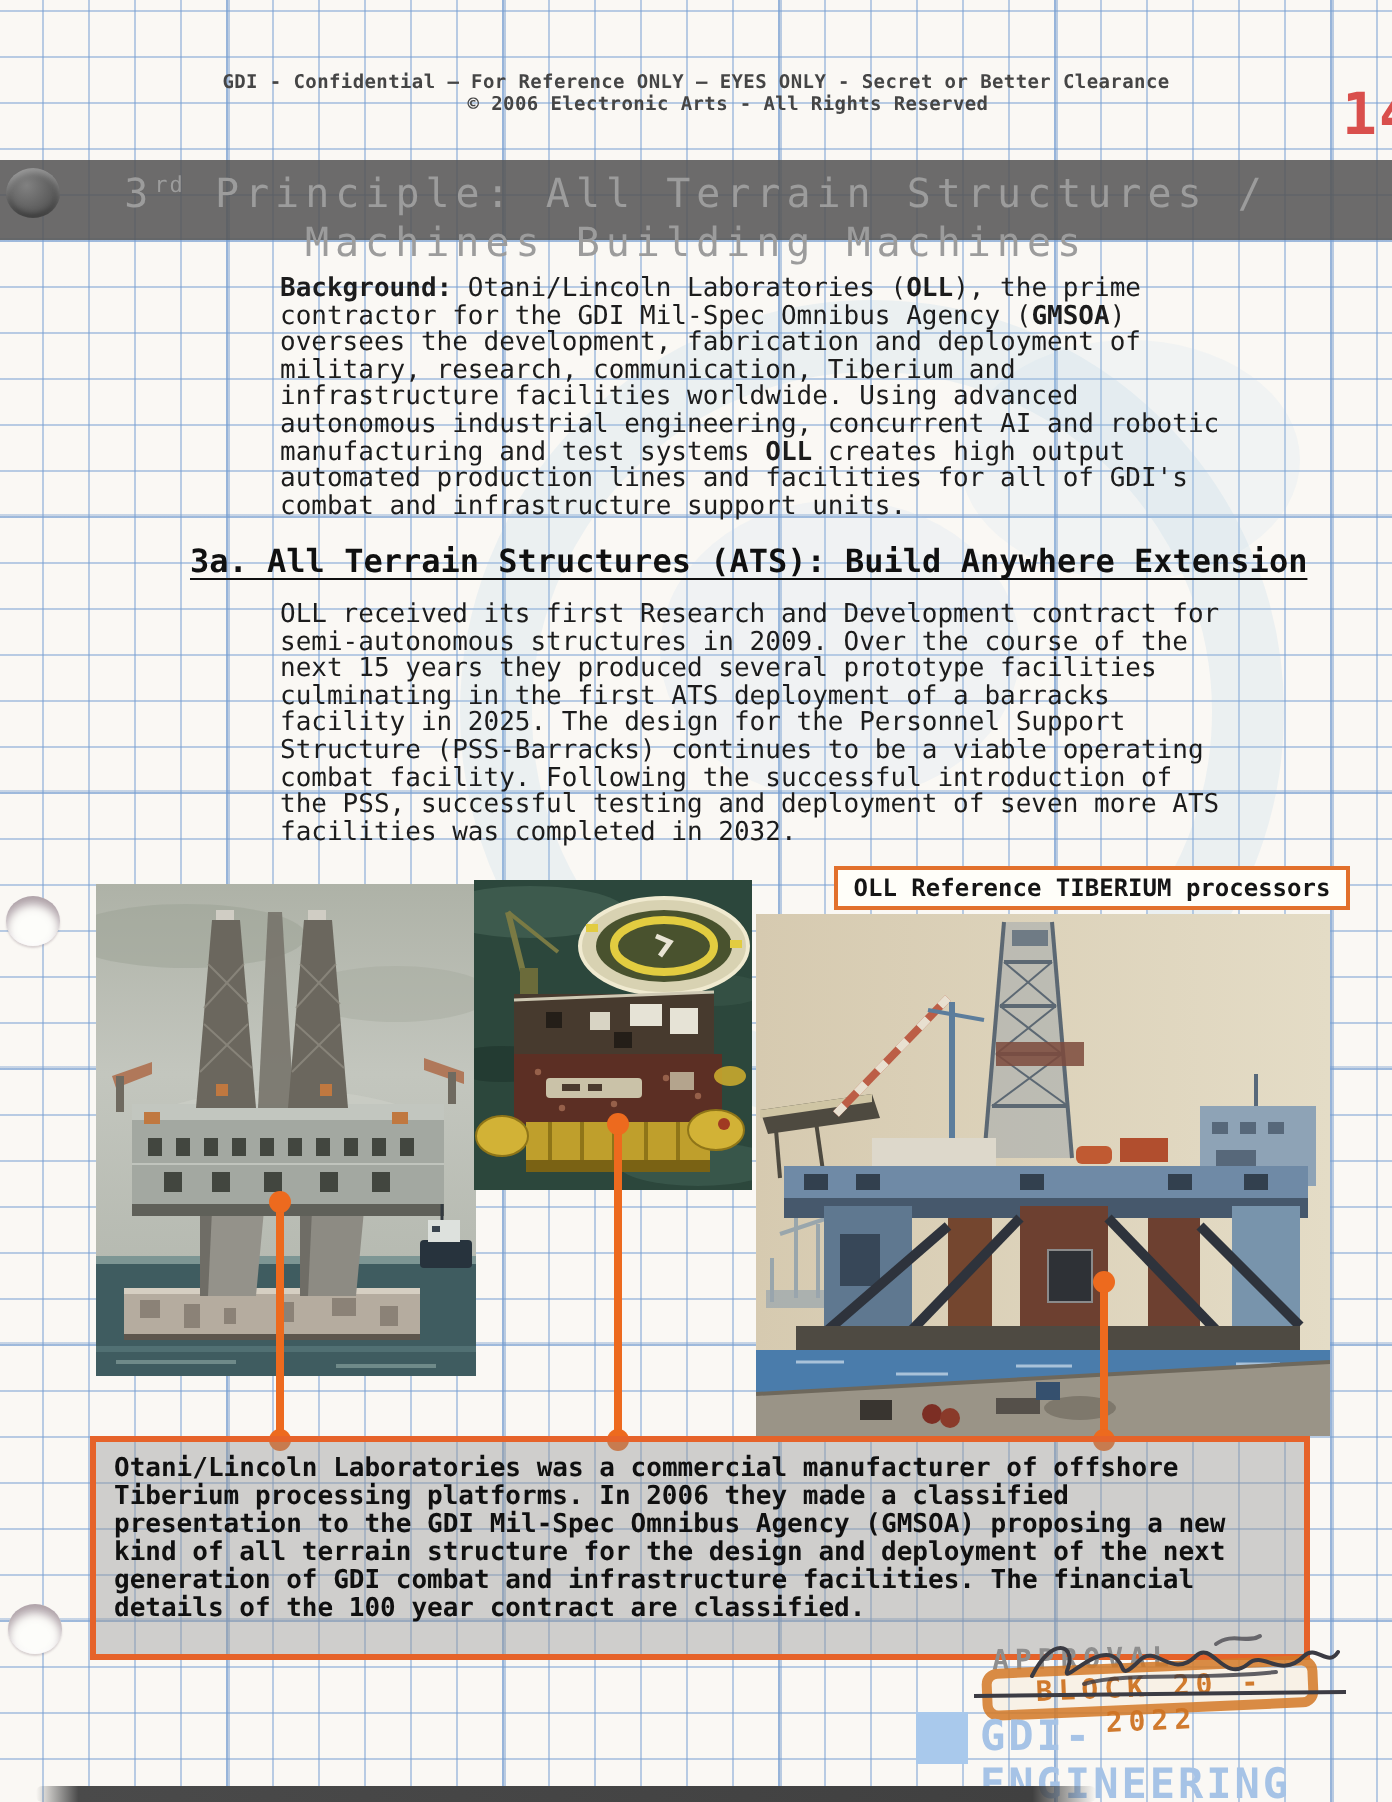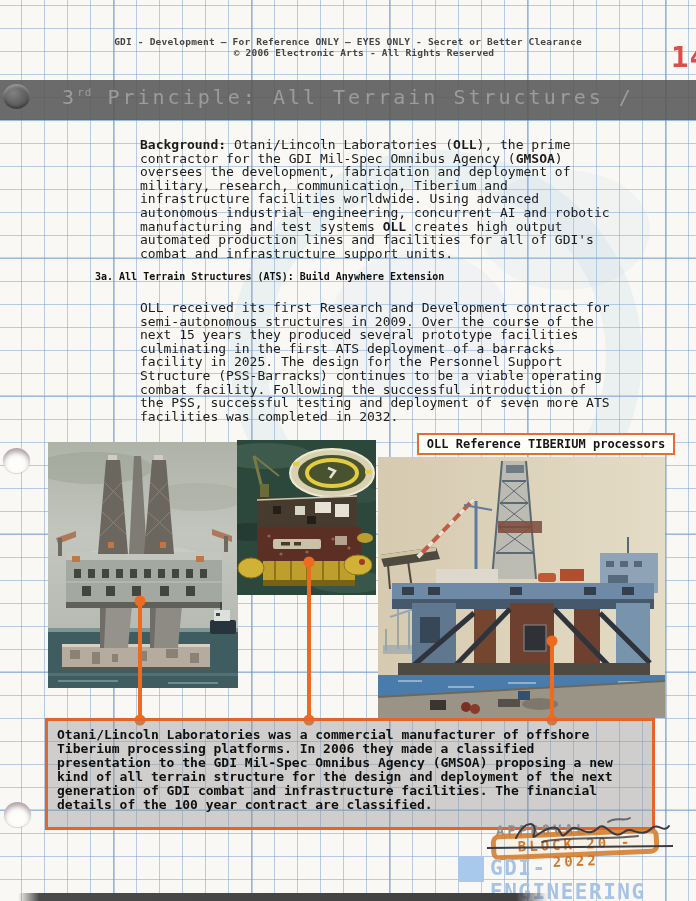--- a/index.html
+++ b/index.html
@@ -31,22 +31,22 @@
   .hole{position:absolute;width:27px;height:25px;border-radius:50%;}
   .hole-dark{left:3px;top:84px;background:radial-gradient(circle at 38% 35%, #818181, #585858 65%);
     box-shadow:inset 0 2px 3px rgba(255,255,255,.35), inset 0 -2px 3px rgba(0,0,0,.35);}
   .hole-light{background:#fdfdfa;
     box-shadow:inset 0 4px 5px rgba(95,70,85,.5), inset 0 -1px 2px rgba(255,255,255,.9), 0 1px 1px rgba(120,100,110,.25);}
   .hole2{left:3px;top:448px;} .hole3{left:4px;top:802px;}
 
   .btxt{position:absolute;white-space:pre-wrap;font-size:13px;line-height:13.6px;color:#1c1c1c;}
   .para1{left:140px;top:138px;width:520px;}
   .para2{left:140px;top:301px;width:520px;}
-  .sechead{position:absolute;left:95px;top:271px;font-size:10px;font-weight:bold;color:#101010;
-    text-underline-offset:3px;}
+  .sechead{position:absolute;left:95px;top:271px;font-size:16px;font-weight:bold;color:#101010;
+    text-decoration:underline;text-underline-offset:3px;}
 
   .photolabel{position:absolute;left:417px;top:433px;width:258px;height:22px;box-sizing:border-box;
     background:#fffef9;border:2px solid #e2702c;text-align:center;font-size:12px;font-weight:bold;
     color:#151515;line-height:18px;}
 
   .photo{position:absolute;display:block;}
   .photo1{left:48px;top:442px;}
   .photo2{left:237px;top:440px;}
   .photo3{left:378px;top:457px;}
 
@@ -73,26 +73,27 @@
 </style>
 </head>
 <body>
 
 <div class="page">
 
   <div class="wm wm1"></div>
   <div class="wm wm2"></div>
   <div class="wm wm3"></div>
 
-  <div class="hdr hdr1">GDI - Development – For Reference ONLY – EYES ONLY - Secret or Better Clearance</div>
+  <div class="hdr hdr1">GDI - Confidential – For Reference ONLY – EYES ONLY - Secret or Better Clearance</div>
   <div class="hdr hdr2">© 2006 Electronic Arts - All Rights Reserved</div>
   <div class="pagenum">14</div>
 
   <div class="titlebar">
     <div><span>3</span><sup>rd</sup><span> Principle: All Terrain Structures /</span></div>
+    <div>Machines Building Machines</div>
   </div>
 
   <div class="hole hole-dark"></div>
   <div class="hole hole-light hole2"></div>
   <div class="hole hole-light hole3"></div>
 
   <div class="btxt para1"><b>Background:</b> Otani/Lincoln Laboratories (<b>OLL</b>), the prime
 contractor for the GDI Mil-Spec Omnibus Agency (<b>GMSOA</b>)
 oversees the development, fabrication and deployment of
 military, research, communication, Tiberium and

